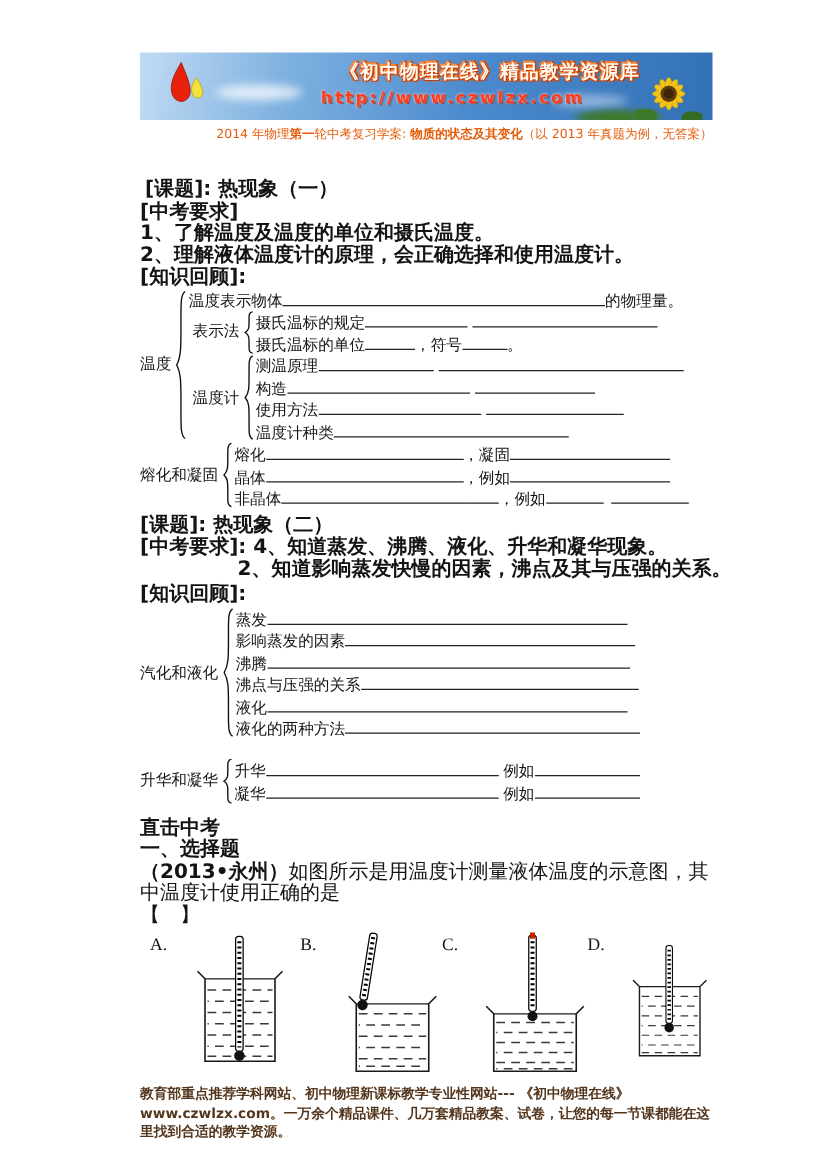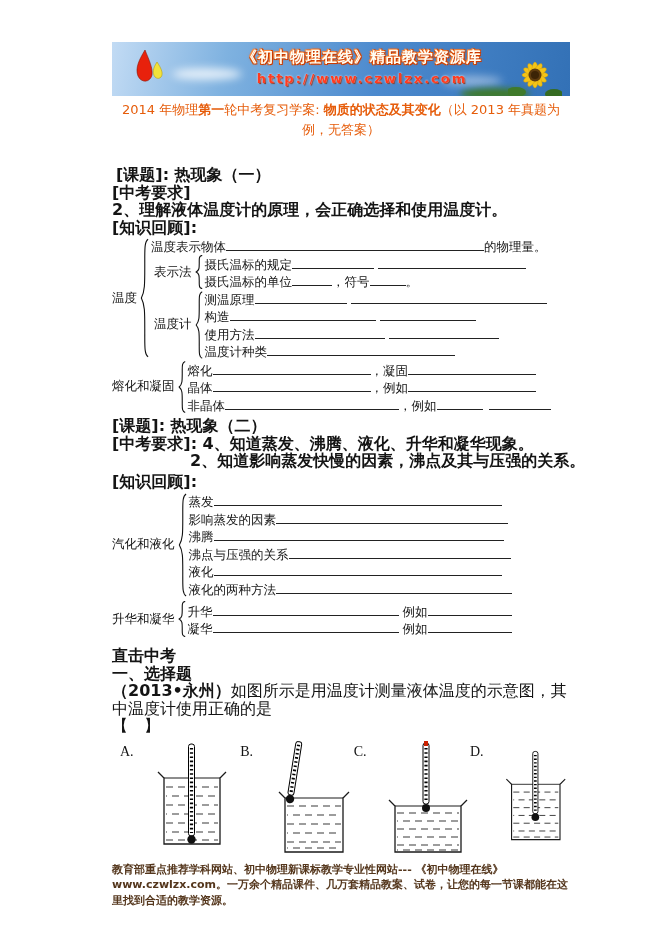--- a/index.html
+++ b/index.html
@@ -15,35 +15,35 @@
   .banner{
     position:relative;height:54px;overflow:hidden;
     background:linear-gradient(100deg,#c2dbf4 0%,#7fb2e0 25%,#4c8ace 58%,#3371b6 100%);
   }
   .cloud{position:absolute;background:rgba(255,255,255,.75);border-radius:50%;filter:blur(4px);}
   .cloud1{left:60px;top:26px;width:70px;height:12px;}
   .cloud2{left:330px;top:34px;width:60px;height:10px;opacity:.6;}
   .foliage{position:absolute;right:40px;bottom:-4px;width:70px;height:12px;background:#3f7a2a;border-radius:50%;filter:blur(3px);}
   .logo{position:absolute;left:16px;top:4px;}
   .site-name{
-    position:absolute;left:100px;top:6px;width:300px;text-align:center;
+    position:absolute;left:100px;top:6px;width:300px;text-align:right;
     color:#fffdf2;font-weight:bold;font-size:15px;letter-spacing:1px;white-space:nowrap;
     text-shadow:1px 1px 0 #cc3900,-1px -1px 0 #ff8a3c,1px -1px 0 #d84a00,-1px 1px 0 #d84a00,0 0 3px #e65000;
   }
   .site-url{
     position:absolute;left:100px;top:29px;width:300px;text-align:center;
     color:#ff3a20;font-weight:bold;font-size:13px;letter-spacing:2px;white-space:nowrap;
     text-shadow:0 0 2px #ffffff,1px 1px 1px #7a1a00;
   }
   .sunflower{position:absolute;right:8px;top:12px;}
 
   
   .doc-title{
-    margin-top:4px;text-align:center;color:#e65c0a;
-    font-size:13px;line-height:1.5;
+    margin-top:4px;text-align:right;color:#e65c0a;
+    font-size:10px;line-height:1.5;
   }
   .doc-title .b{font-weight:bold;}
 
   
   .bt{font-size:16px;line-height:17.5px;}
   .bold{font-weight:bold;}
   .line{white-space:nowrap;}
   .mt4{margin-top:4px;}
   .topic{padding-left:4px;}
 
@@ -107,20 +107,21 @@
       </svg>
     </div>
 
     <div class="doc-title">
       <span>2014 年物理</span><span class="b">第一</span><span>轮中考复习学案: </span><span class="b">物质的状态及其变化</span><span>（以 2013 年真题为例，无答案）</span>
     </div>
 
     <div class="bt" style="margin-top:27px;">
       <div class="line bold topic">[课题]: 热现象（一）</div>
       <div class="line bold">[中考要求]</div>
+      <div class="line bold">1、了解温度及温度的单位和摄氏温度。</div>
       <div class="line bold">2、理解液体温度计的原理，会正确选择和使用温度计。</div>
       <div class="line bold">[知识回顾]:</div>
     </div>
 
     <div class="map">
       <span class="map-label">温度</span>
       <svg class="brace" width="9" height="120" viewBox="0 0 10 100" preserveAspectRatio="none">
         <path d="M9,1 C5,3 5.3,9 5.3,20 C5.3,38 5.6,44 1.5,50 C5.6,56 5.3,62 5.3,80 C5.3,91 5,97 9,99" fill="none" stroke="#111" stroke-width="1.1" vector-effect="non-scaling-stroke"></path>
       </svg>
       <div class="map-col">
@@ -211,21 +212,21 @@
         </div>
         <div class="row">
           <span>液化</span><span class="u" style="width:288px;"></span>
         </div>
         <div class="row">
           <span>液化的两种方法</span><span class="u" style="width:236px;"></span>
         </div>
       </div>
     </div>
 
-    <div class="map" style="margin-top:4px;">
+    <div class="map" style="margin-top:16px;">
       <span class="map-label">升华和凝华</span>
       <svg class="brace" width="8" height="36" viewBox="0 0 10 100" preserveAspectRatio="none">
         <path d="M9,1 C5,3 5.3,9 5.3,20 C5.3,38 5.6,44 1.5,50 C5.6,56 5.3,62 5.3,80 C5.3,91 5,97 9,99" fill="none" stroke="#111" stroke-width="1.1" vector-effect="non-scaling-stroke"></path>
       </svg>
       <div class="map-col">
         <div class="row">
           <span>升华</span><span class="u" style="width:186px;margin-right:4px;"></span><span>例如</span><span class="u" style="width:84px;"></span>
         </div>
         <div class="row">
           <span>凝华</span><span class="u" style="width:186px;margin-right:4px;"></span><span>例如</span><span class="u" style="width:84px;"></span>

